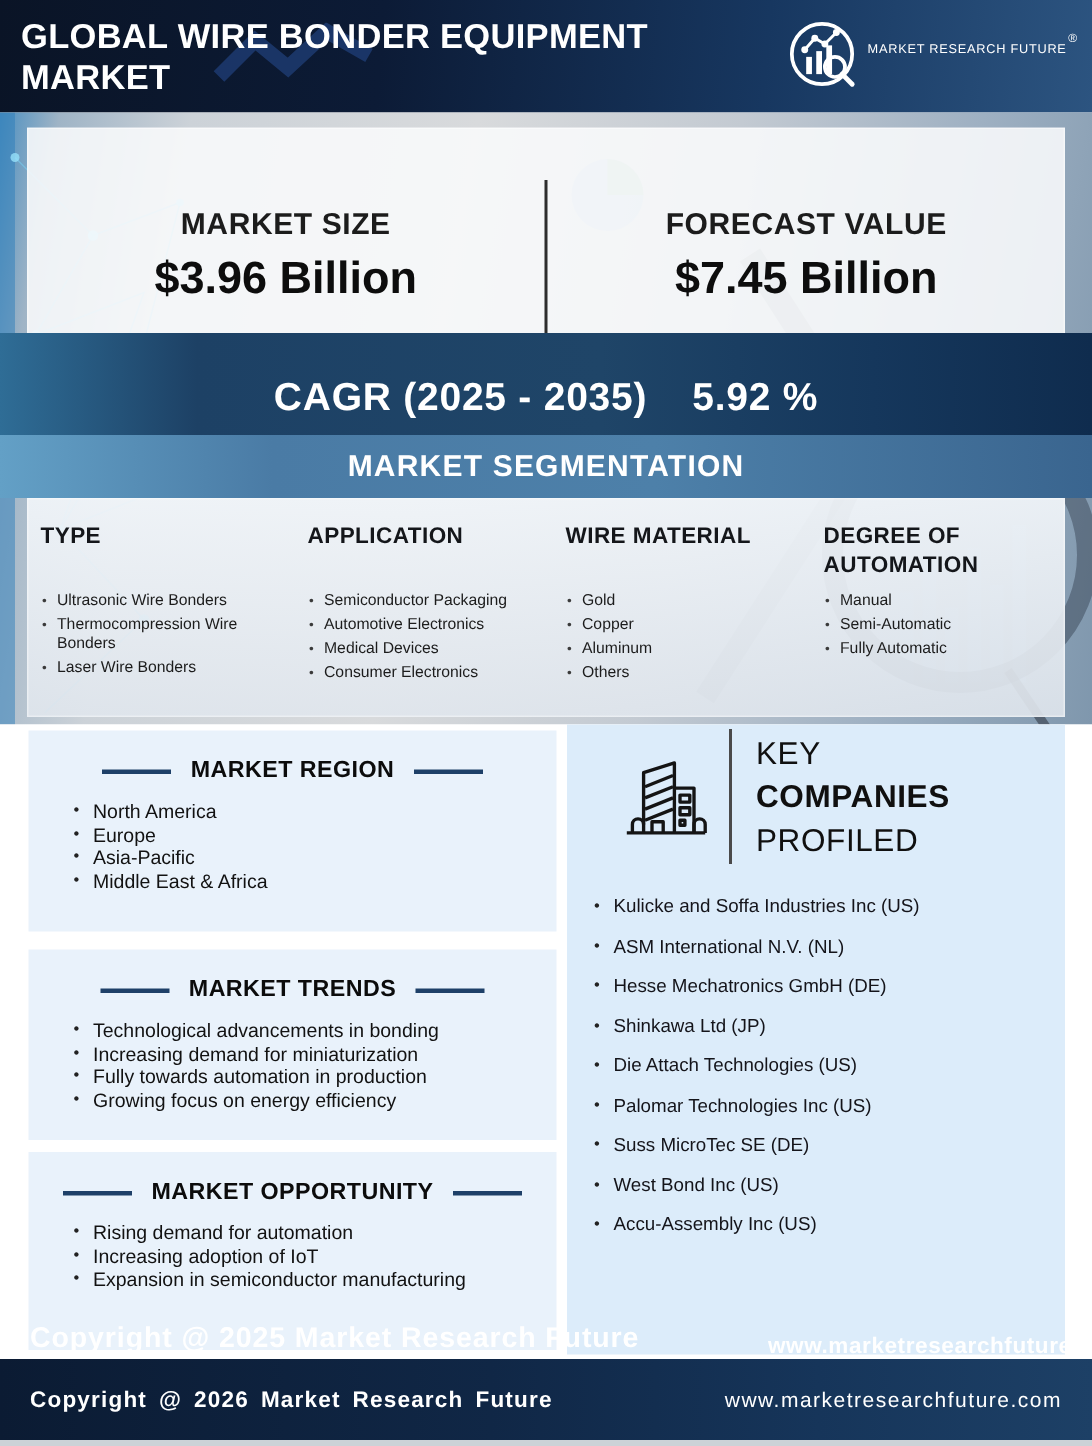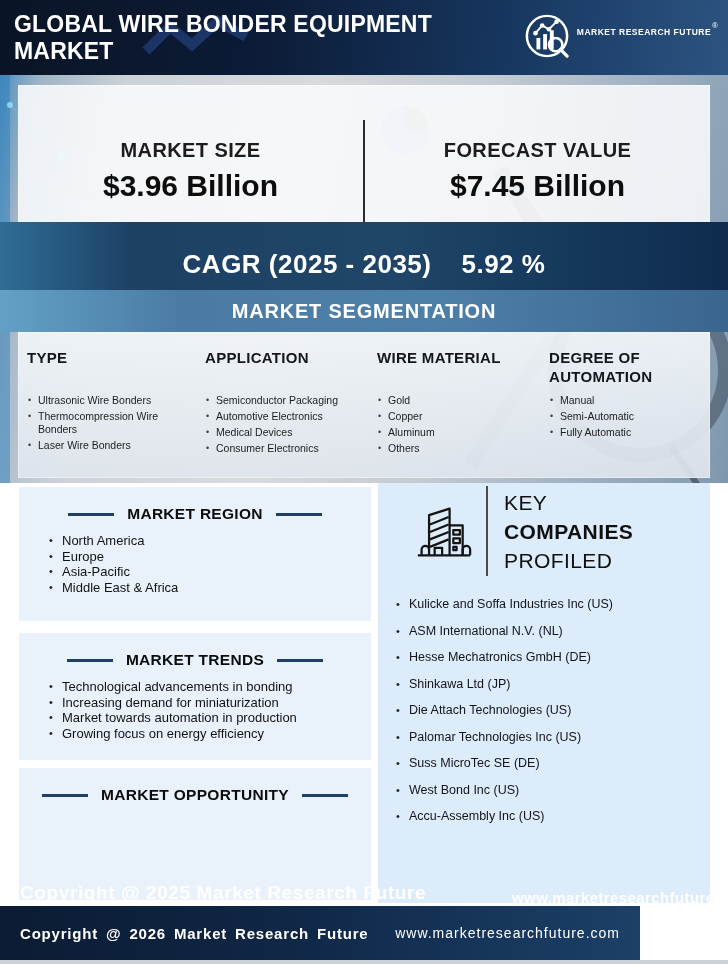--- a/index.html
+++ b/index.html
@@ -8,21 +8,21 @@
 
   
   .header{position:absolute;top:0;left:0;width:728px;height:75px;
           background:linear-gradient(95deg,#0a1426 0%,#0c1b36 35%,#173760 70%,#2c5480 100%);}
   .zigzag{position:absolute;left:142px;top:15px;width:110px;height:42px;opacity:.85;z-index:1;}
   .header-title{position:absolute;left:14px;top:11px;width:460px;z-index:2;
           font-size:23px;font-weight:bold;color:#fff;line-height:27px;letter-spacing:.2px;}
   .logo{position:absolute;right:10px;top:13px;display:flex;align-items:flex-start;gap:7px;z-index:2;}
   .logo svg{display:block;}
   .brand-wrap{display:flex;align-items:flex-start;margin-top:14px;}
-  .brand{font-size:8.5px;font-weight:bold;color:#fff;letter-spacing:.5px;white-space:nowrap;text-align:right;}
+  .brand{font-size:8.5px;font-weight:normal;color:#fff;letter-spacing:.5px;white-space:nowrap;text-align:right;}
   .reg{font-size:8px;color:#fff;position:relative;top:-6px;margin-left:1px;}
 
   
   .band{position:absolute;top:75px;left:0;width:728px;height:408px;
         background:linear-gradient(100deg,#4b8fc0 0%,#9fb4c6 5%,#ccd2d8 16%,#d8dadc 40%,#c3cad2 62%,#9eb0c2 82%,#7f97ad 100%);}
   .band-deco{position:absolute;top:0;left:0;width:728px;height:408px;pointer-events:none;}
 
   .stats-panel{position:absolute;top:10px;left:18px;width:692px;height:171px;
         background:rgba(249,250,252,.88);box-shadow:inset 0 0 0 1px rgba(255,255,255,.45);
         display:flex;align-items:center;}
@@ -75,21 +75,21 @@
   ul.companies-list{list-style:none;margin:22px 0 0 18px;padding:0;font-size:12.5px;color:#14141a;}
   ul.companies-list li{position:relative;padding-left:13px;line-height:13px;margin-bottom:13.5px;}
   ul.companies-list li::before{content:"•";position:absolute;left:0;top:0;font-size:11px;color:#222;}
 
   .watermark-copyright{position:absolute;left:20px;top:399px;font-size:19px;font-weight:bold;
         color:#fff;letter-spacing:.6px;white-space:nowrap;}
   .watermark-website{position:absolute;left:512px;top:406px;font-size:15px;font-weight:bold;
         color:#fff;letter-spacing:.4px;white-space:nowrap;}
 
   
-  .footer{position:absolute;top:906px;left:0;width:640px;height:54px;box-sizing:border-box;
+  .footer{position:absolute;top:906px;left:0;width:728px;height:54px;box-sizing:border-box;
         background:linear-gradient(90deg,#0b1b33 0%,#102746 45%,#16355a 75%,#1d4066 100%);
         display:flex;align-items:center;justify-content:space-between;padding:12px 20px;}
   .footer-copyright{font-size:15px;font-weight:bold;color:#fff;letter-spacing:.8px;word-spacing:3px;}
   .footer-website{font-size:14px;color:#fff;letter-spacing:1px;}
   .bottom-strip{position:absolute;top:960px;left:0;width:728px;height:4px;background:#ccd2d7;}
 </style>
 </head>
 <body>
 
 <div class="page">
@@ -233,31 +233,36 @@
 
       <div class="panel panel-trends">
         <div class="panel-title-row">
           <span class="dash"></span>
           <span class="panel-title">MARKET TRENDS</span>
           <span class="dash"></span>
         </div>
         <ul class="panel-list">
             <li>Technological advancements in bonding</li>
             <li>Increasing demand for miniaturization</li>
-            <li>Market towards automation in production</li>
+            <li>Fully towards automation in production</li>
             <li>Growing focus on energy efficiency</li>
           </ul>
       </div>
 
       <div class="panel panel-opportunity">
         <div class="panel-title-row">
           <span class="dash"></span>
           <span class="panel-title">MARKET OPPORTUNITY</span>
           <span class="dash"></span>
         </div>
+        <ul class="panel-list">
+            <li>Rising demand for automation</li>
+            <li>Increasing adoption of IoT</li>
+            <li>Expansion in semiconductor manufacturing</li>
+          </ul>
       </div>
     </div>
 
     <div class="companies-panel">
       <div class="companies-header">
         <svg class="building-icon" width="56" height="64" viewBox="0 0 60 64">
           <g fill="none" stroke="#141414" stroke-width="2.4" stroke-linejoin="round">
             <path d="M14 58 V15 L36 8 V58"></path>
             <line x1="15" y1="25" x2="35" y2="17"></line>
             <line x1="15" y1="33" x2="35" y2="25"></line>

